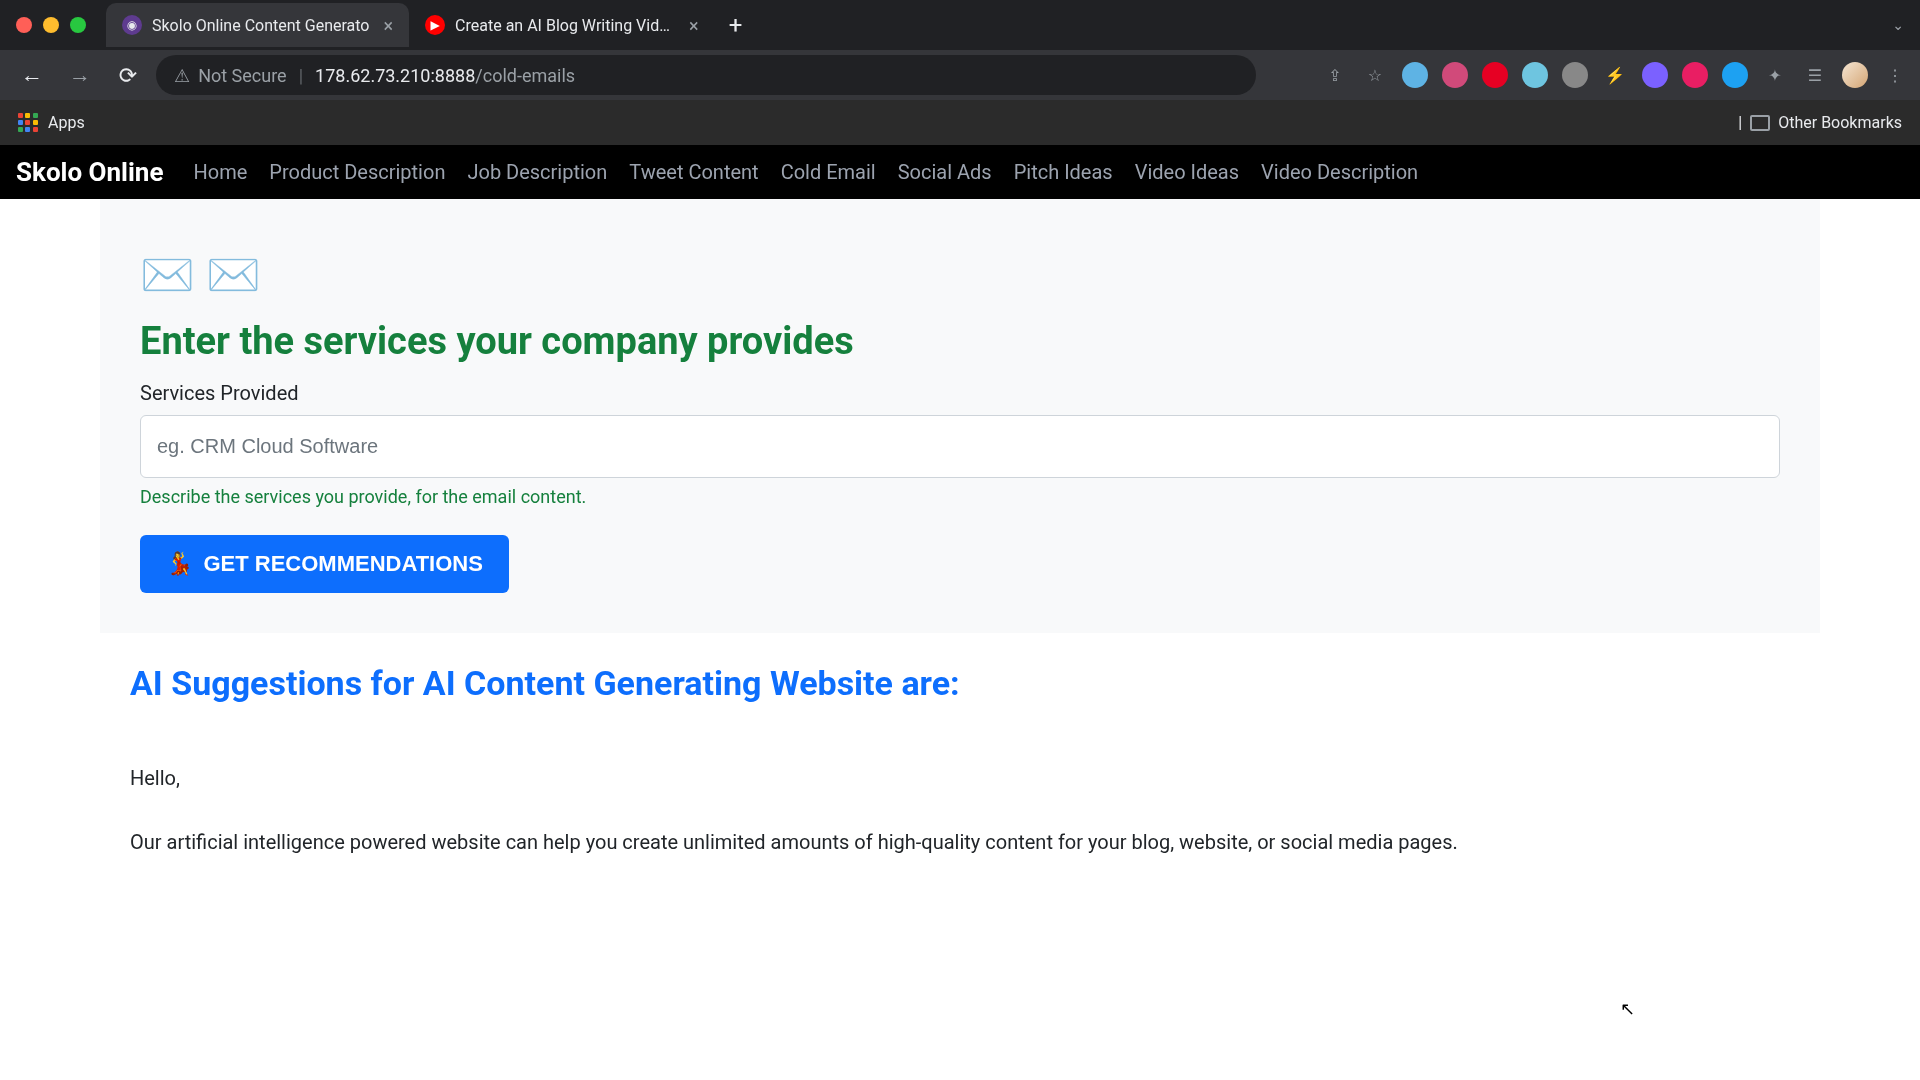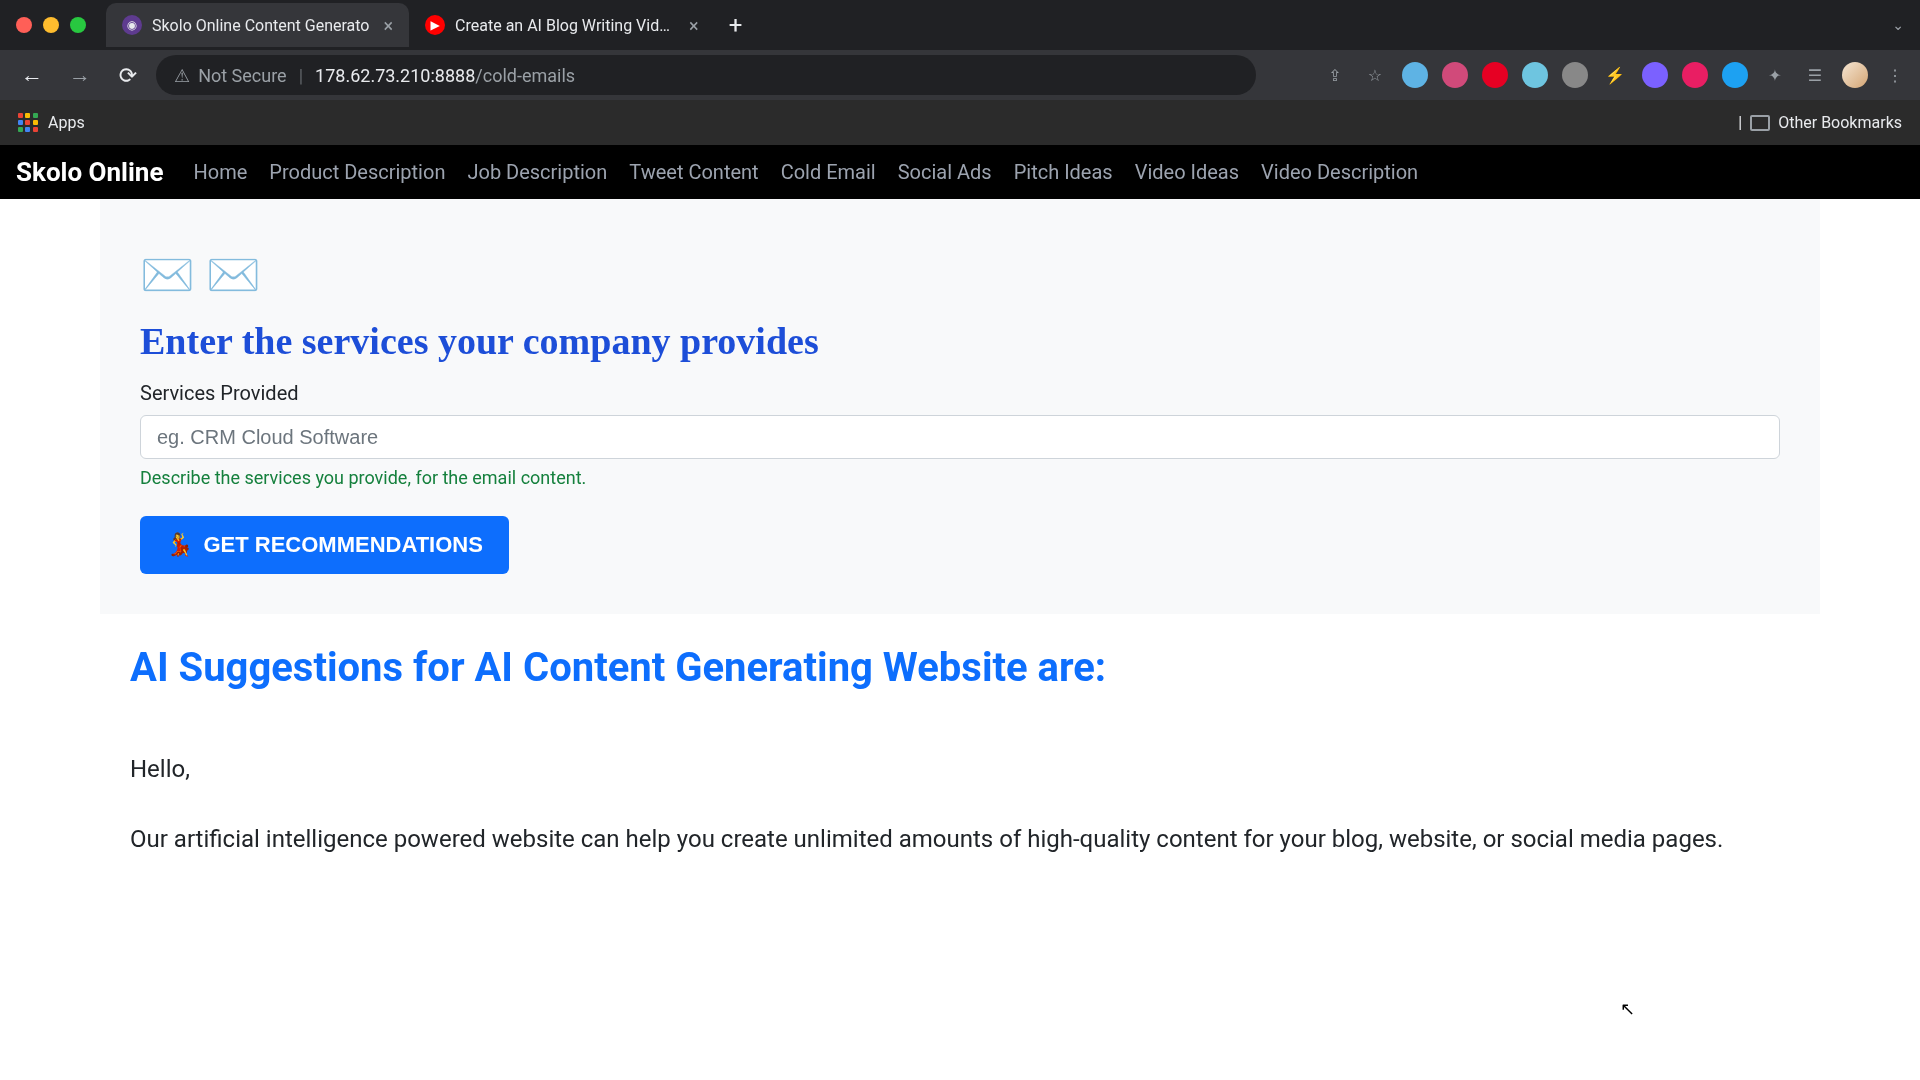--- a/index.html
+++ b/index.html
@@ -46,30 +46,30 @@
     .site-nav { background: #000; height: 54px; display: flex; align-items: center; padding: 0 16px; gap: 22px; }
     .brand { color: #fff; font-weight: 700; font-size: 26px; margin-right: 8px; }
     .nav-link { color: #9ca3af; font-size: 20px; text-decoration: none; }
     
     
     .page-wrap { padding: 0 100px; }
     .content-card { background: #f8f9fa; padding: 50px 40px 40px 40px; margin: 0 auto; max-width: 1720px; }
     .page-title { font-size: 52px; font-weight: 700; color: #212529; display: flex; align-items: center; gap: 12px; margin-bottom: 18px; }
     .envelope { font-size: 44px; filter: grayscale(0.3); }
     .page-sub { font-size: 22px; color: #212529; margin-bottom: 28px; line-height: 1.4; }
-    .section-h { font-size: 38px; font-weight: 700; color: #1d4ed8; margin-bottom: 18px; font-family: Liberation Serif, serif; }
+    .section-h { font-size: 38px; font-weight: 700; color: #15803d; margin-bottom: 18px; }
     .field-label { font-size: 20px; color: #212529; margin-bottom: 10px; }
-    .text-input { width: 100%; height: 44px; border: 1px solid #ced4da; border-radius: 6px; padding: 0 16px; font-size: 20px; color: #495057; background: #fff; }
+    .text-input { width: 100%; height: 63px; border: 1px solid #ced4da; border-radius: 6px; padding: 0 16px; font-size: 20px; color: #495057; background: #fff; }
     .text-input::placeholder { color: #6c757d; }
     .help-text { font-size: 18px; color: #15803d; margin-top: 8px; }
     .primary-btn { margin-top: 28px; background: #0d6efd; color: #fff; border: none; border-radius: 6px; padding: 16px 26px; font-size: 22px; font-weight: 600; display: flex; align-items: center; gap: 10px; cursor: pointer; }
     
     .results-section { background: #fff; padding: 30px 40px 40px 30px; max-width: 1720px; margin: 0 auto; }
-    .results-title { color: #0d6efd; font-size: 40px; font-weight: 700; margin-bottom: 60px; }
-    .result-text { font-size: 24px; color: #212529; line-height: 1.5; margin-bottom: 34px; }
+    .results-title { color: #0d6efd; font-size: 34px; font-weight: 700; margin-bottom: 60px; }
+    .result-text { font-size: 20px; color: #212529; line-height: 1.5; margin-bottom: 34px; }
     
     .cursor { position: absolute; left: 1620px; top: 998px; font-size: 18px; color: #000; pointer-events: none; }
   </style>
 </head>
 <body>
 
 <div class="browser-chrome">
   <div class="titlebar">
     <div class="traffic-lights">
       <div class="traffic-light tl-red"></div>

